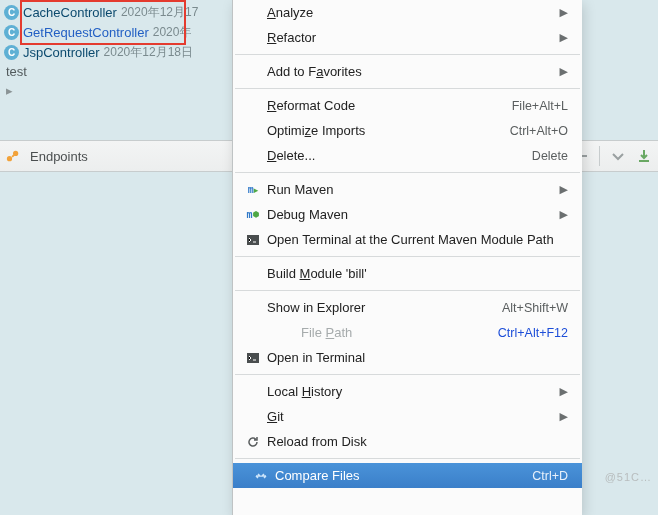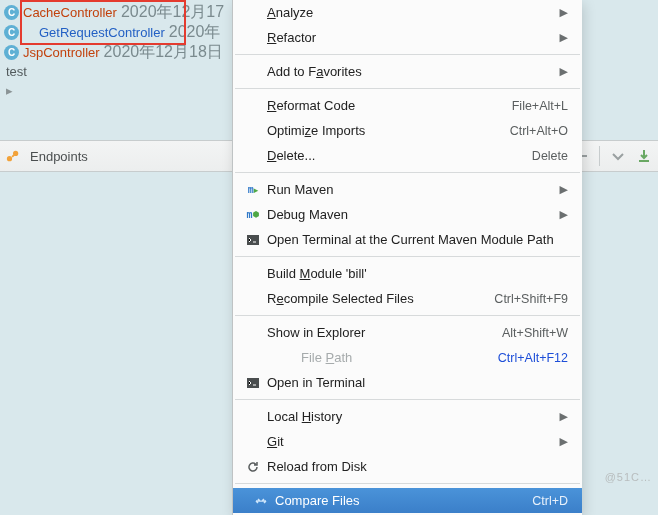--- a/index.html
+++ b/index.html
@@ -34,23 +34,23 @@
     display: inline-flex;
     align-items: center;
     justify-content: center;
   }
   .highlight-box {
     position: absolute;
     border: 2px solid #e43b2f;
     left: 20px; top: 0; width: 166px; height: 45px;
     pointer-events: none;
   }
-  .file-name { color: #c2410c; }
-  .file-name.link { color: #2360c4; margin-left: 16px; }
-  .file-date { color: #7a8a8e; font-size: 16px; }
+  .file-name { color: #0c4a6e; }
+  .file-name.link { color: #2360c4; }
+  .file-date { color: #7a8a8e; font-size: 12px; }
   .misc-row { padding: 2px 6px; color: #535b5d; }
   .toolbar {
     margin-top: 40px;
     height: 32px;
     background: linear-gradient(#f3f4f4,#eceeee);
     border-top: 1px solid #c7cccd;
     border-bottom: 1px solid #c7cccd;
     display: flex;
     align-items: center;
     padding: 0 6px;
@@ -212,25 +212,20 @@
           <path d="M3 5l2 2-2 2M7 9h3" stroke="#fff" stroke-width="1"></path>
         </svg>
       </span>
     <span class="lbl">Open Terminal at the Current Maven Module Path</span>
   </div>
   <div class="sep"></div>
   <div class="mi">
     <span class="ic"></span>
       <span class="lbl"><span>Build </span><span class="mn">M</span><span>odule 'bill'</span></span>
   </div>
-  <div class="mi">
-    <span class="ic"></span>
-      <span class="lbl"><span>R</span><span class="mn">e</span><span>compile Selected Files</span></span>
-      <span class="sc">Ctrl+Shift+F9</span>
-  </div>
   <div class="sep"></div>
   <div class="mi">
     <span class="ic"></span>
       <span class="lbl">Show in Explorer</span>
       <span class="sc">Alt+Shift+W</span>
   </div>
   <div class="mi disabled">
     <span class="ic"></span>
       <span class="lbl"><span>File </span><span class="mn">P</span><span>ath</span></span>
       <span class="sc">Ctrl+Alt+F12</span>

